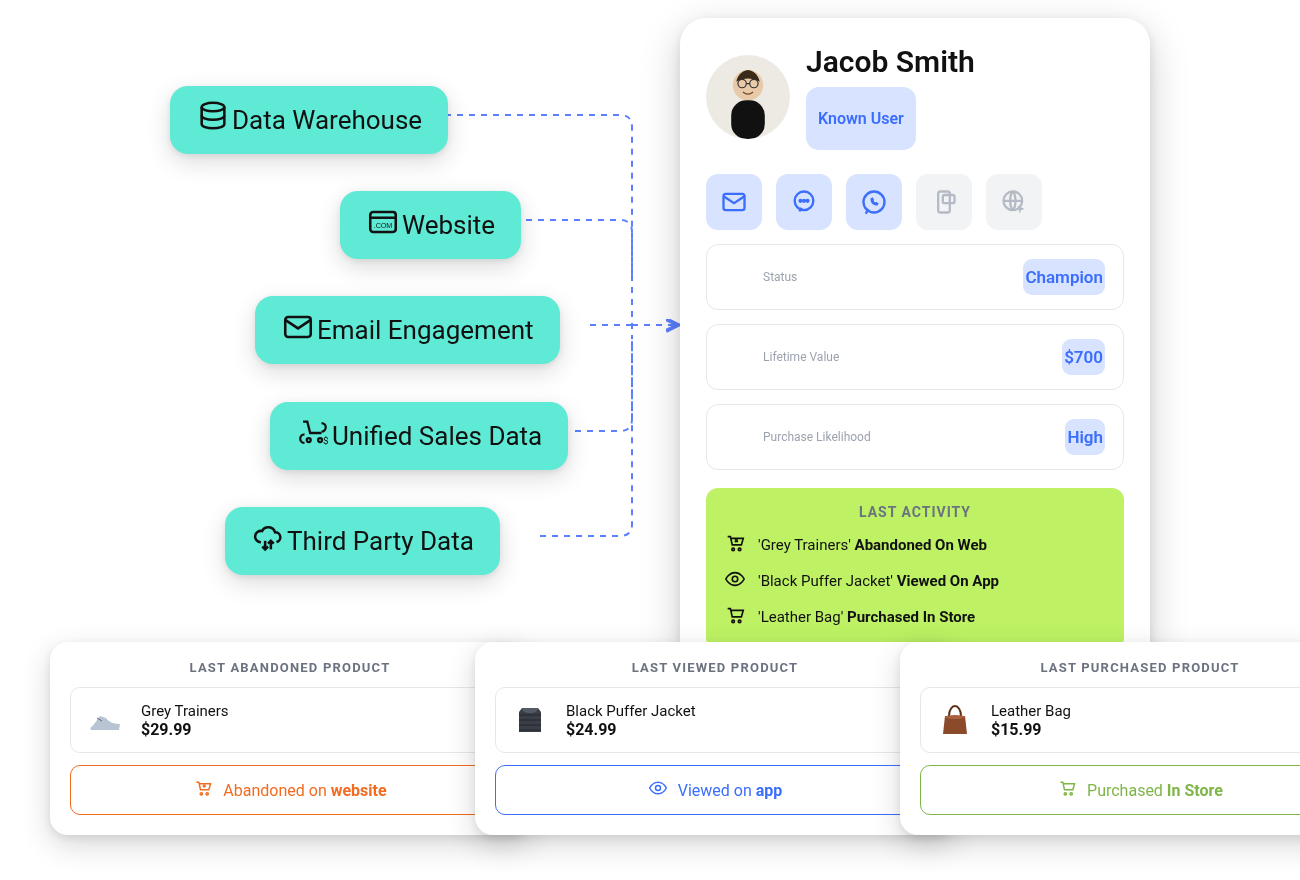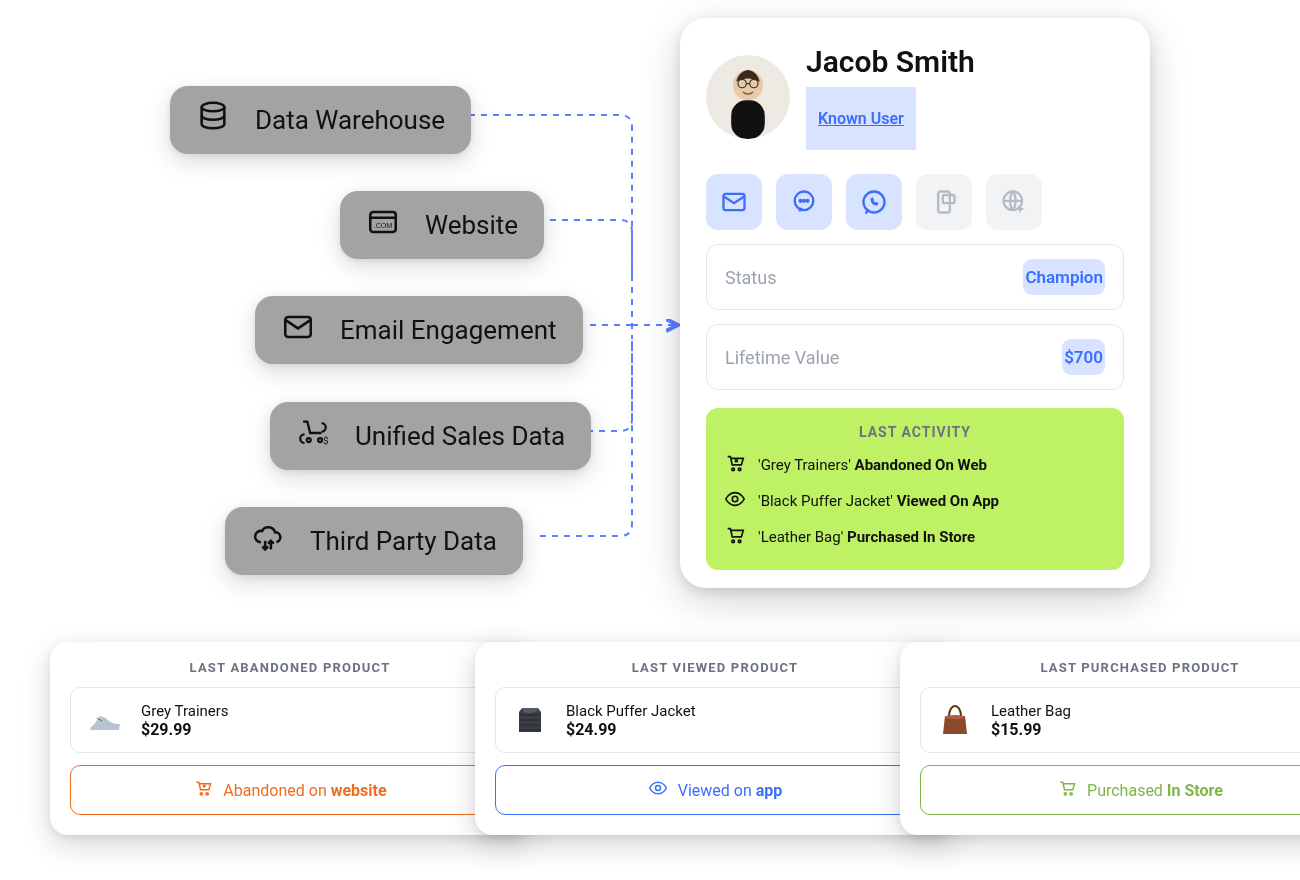--- a/index.html
+++ b/index.html
@@ -10,51 +10,51 @@
     --grey-text:#9CA3AF;
     --grey-light:#F2F3F5;
     --ink:#111;
   }
   html,body{margin:0;padding:0;background:#fff;font-family:-apple-system,BlinkMacSystemFont,"Segoe UI",Roboto,Helvetica,Arial,sans-serif;}
   #stage{position:relative;width:1300px;height:880px;}
 
   
   .pill{
     position:absolute;
-    background:#a3a3a3;
+    background:#5eead4;
     border-radius:18px;
     box-shadow:0 8px 24px rgba(0,0,0,.14),0 2px 6px rgba(0,0,0,.08);
-    display:flex;align-items:center;gap:25px;
+    display:flex;align-items:center;gap:2px;
     padding:14px 26px;
     font-size:26px;
     color:var(--ink);
   }
   .pill svg{width:34px;height:34px;flex:none;}
 
   
   #profile{
     position:absolute;left:680px;top:18px;width:470px;
     background:#fff;border-radius:26px;
     box-shadow:0 12px 40px rgba(0,0,0,.18),0 4px 12px rgba(0,0,0,.1);
     padding:26px 26px 18px;
     box-sizing:border-box;
   }
   #profile-header{display:flex;align-items:center;gap:16px;}
   .avatar{width:84px;height:84px;border-radius:50%;overflow:hidden;flex:none;}
   .avatar svg{width:100%;height:100%;}
   .profile-name{font-size:30px;font-weight:600;color:var(--ink);}
-  .badge-known{display:inline-block;margin-top:8px;background:var(--blue-light);color:var(--blue);font-weight:600;border-radius:0;padding:22px 12px;font-size:16px;text-decoration:underline;}
+  .badge-known{display:inline-block;margin-top:8px;background:var(--blue-light);color:var(--blue);font-weight:600;border-radius:13px;padding:22px 12px;font-size:16px;}
   .channel-row{display:flex;gap:14px;margin-top:24px;}
   .chan{width:56px;height:56px;border-radius:12px;display:flex;align-items:center;justify-content:center;}
   .chan.on{background:var(--blue-light);color:var(--blue);}
   .chan.off{background:var(--grey-light);color:#B5BBC4;}
   .chan svg{width:28px;height:28px;}
 
   .stat{margin-top:14px;border:1px solid #E5E7EB;border-radius:12px;padding:14px 18px;display:flex;align-items:center;justify-content:space-between;}
-  .stat-label{color:var(--grey-text);font-size:18px;}
+  .stat-label{color:var(--grey-text);font-size:12px;margin-left:38px;}
   .stat-badge{background:var(--blue-light);color:var(--blue);font-weight:600;border-radius:9px;padding:8px 2px;font-size:17px;}
 
   .last-activity{margin-top:18px;background:#bef264;border-radius:12px;padding:16px 18px 10px;}
   .la-title{text-align:center;font-size:14px;font-weight:700;letter-spacing:1px;color:#6B7280;margin-bottom:12px;}
   .la-item{display:flex;align-items:center;gap:12px;font-size:15px;color:var(--ink);margin:10px 0;}
   .la-item svg{width:22px;height:22px;flex:none;}
 
   
   .pcard{
     position:absolute;width:480px;
@@ -217,20 +217,24 @@
     </div>
 
     <div class="stat">
       <span class="stat-label">Status</span>
       <span class="stat-badge">Champion</span>
     </div>
     <div class="stat">
       <span class="stat-label">Lifetime Value</span>
       <span class="stat-badge">$700</span>
     </div>
+    <div class="stat">
+      <span class="stat-label">Purchase Likelihood</span>
+      <span class="stat-badge">High</span>
+    </div>
 
     <div class="last-activity">
       <div class="la-title">LAST ACTIVITY</div>
       <div class="la-item">
         <span><svg viewBox="0 0 24 24" fill="none" stroke="currentColor" stroke-width="1.8">
               <path d="M4 5h3l2 9h10l2-7H8"></path>
               <circle cx="10" cy="19" r="1.4"></circle>
               <circle cx="17" cy="19" r="1.4"></circle>
               <path d="M12 8l3 3M15 8l-3 3"></path>
             </svg></span>

